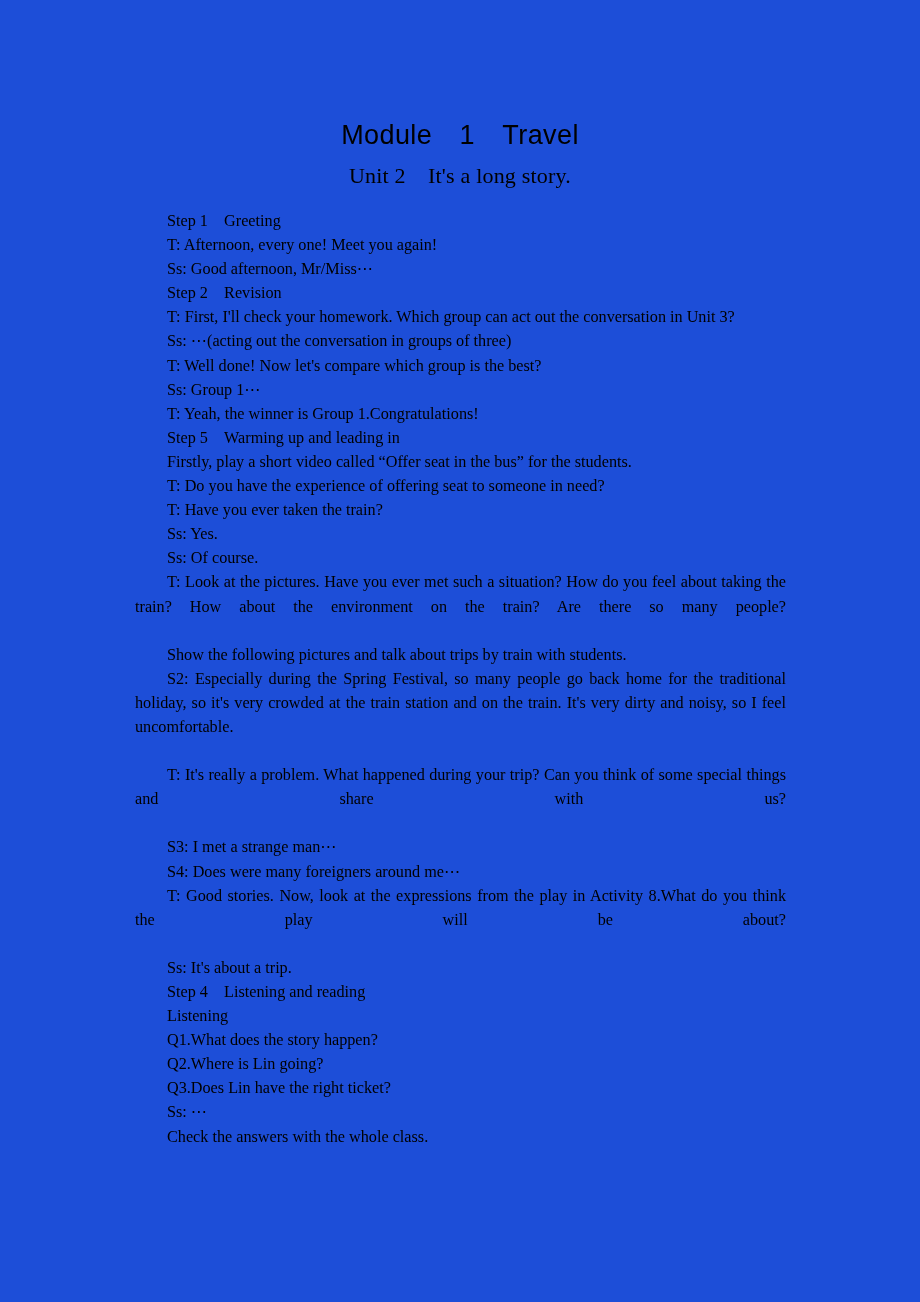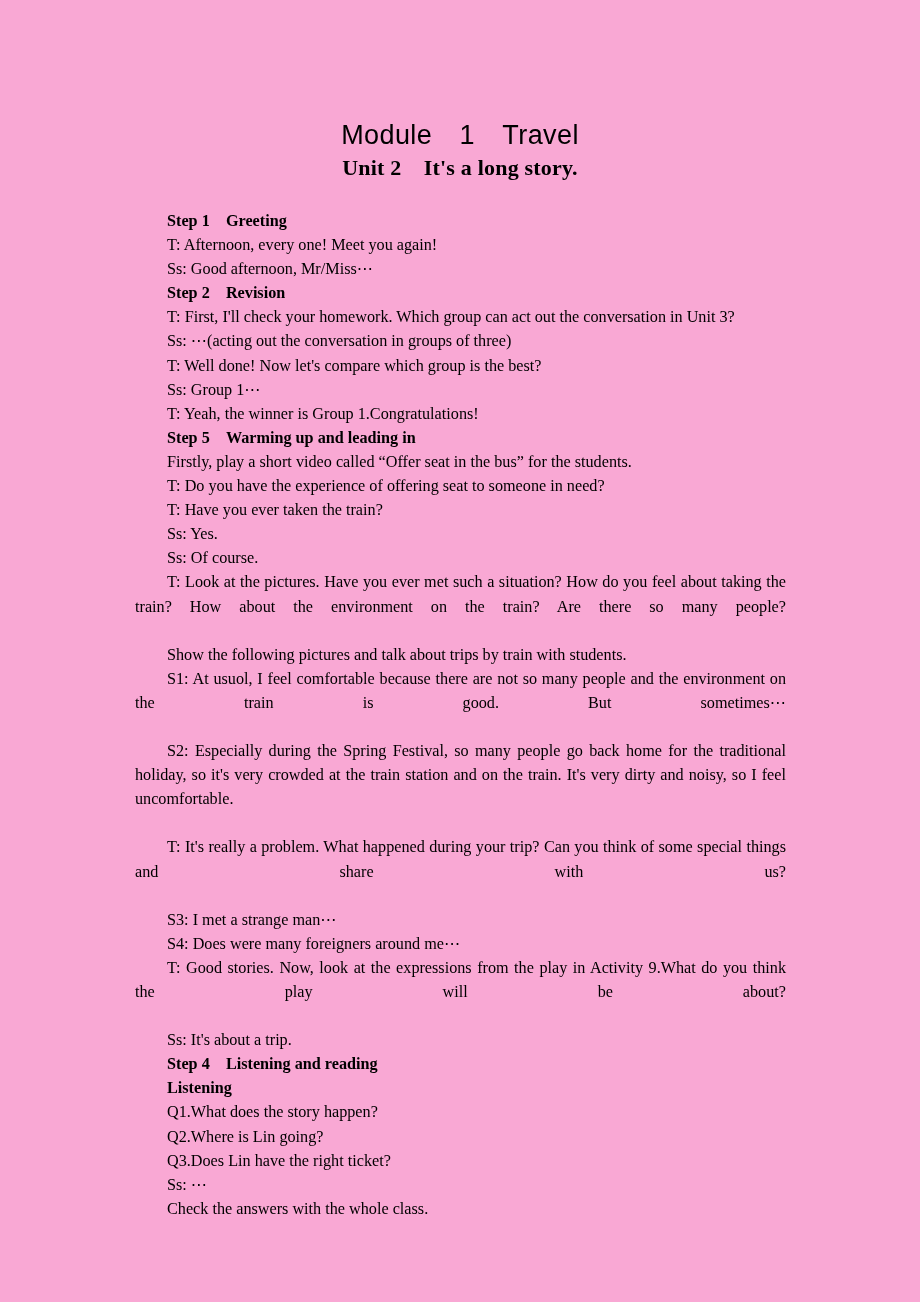--- a/index.html
+++ b/index.html
@@ -16,47 +16,47 @@
     color: #000000;
     overflow: hidden;
   }
 
   .page {
     position: absolute;
     left: 0;
     top: 0;
     width: 920px;
     height: 1302px;
-    background: #f9a8d4;
+    background: #1d4ed8;
   }
 
   
   .module-title {
     position: absolute;
     left: 0;
     top: 118px;
     width: 920px;
     text-align: center;
     font-family: "Liberation Sans", "DejaVu Sans", sans-serif;
     font-size: 27px;
     font-weight: 400;
     letter-spacing: 0.4px;
     white-space: pre;
     line-height: 34px;
   }
 
   .unit-title {
     position: absolute;
     left: 0;
-    top: 154px;
+    top: 162px;
     width: 920px;
     text-align: center;
     font-family: "Liberation Serif", "DejaVu Serif", serif;
     font-size: 22px;
-    font-weight: bold;
+    font-weight: normal;
     letter-spacing: 0.2px;
     white-space: pre;
     line-height: 28px;
   }
 
   
   .body-col {
     position: absolute;
     left: 135px;
     top: 209px;
@@ -79,21 +79,21 @@
     text-align: justify;
     text-justify: inter-word;
   }
   .ln.just::after {
     content: "";
     display: inline-block;
     width: 100%;
   }
 
   .ln.b {
-    font-weight: bold;
+    font-weight: normal;
   }
 
   
   .ln.tight {
     text-align: left;
   }
 </style>
 </head>
 <body>
 
@@ -114,26 +114,25 @@
       <p class="ln tight">Ss: Group 1⋯</p>
       <p class="ln tight">T: Yeah, the winner is Group 1.Congratulations!</p>
       <p class="ln b tight">Step 5　Warming up and leading in</p>
       <p class="ln tight">Firstly, play a short video called “Offer seat in the bus” for the students.</p>
       <p class="ln tight">T: Do you have the experience of offering seat to someone in need?</p>
       <p class="ln tight">T: Have you ever taken the train?</p>
       <p class="ln tight">Ss: Yes.</p>
       <p class="ln tight">Ss: Of course.</p>
       <p class="ln just">T: Look at the pictures. Have you ever met such a situation? How do you feel about taking the train? How about the environment on the train? Are there so many people?</p>
       <p class="ln tight">Show the following pictures and talk about trips by train with students.</p>
-      <p class="ln just">S1: At usuol, I feel comfortable because there are not so many people and the environment on the train is good. But sometimes⋯</p>
       <p class="ln just">S2: Especially during the Spring Festival, so many people go back home for the traditional holiday, so it's very crowded at the train station and on the train. It's very dirty and noisy, so I feel uncomfortable.</p>
       <p class="ln just">T: It's really a problem. What happened during your trip? Can you think of some special things and share with us?</p>
       <p class="ln tight">S3: I met a strange man⋯</p>
       <p class="ln tight">S4: Does were many foreigners around me⋯</p>
-      <p class="ln just">T: Good stories. Now, look at the expressions from the play in Activity 9.What do you think the play will be about?</p>
+      <p class="ln just">T: Good stories. Now, look at the expressions from the play in Activity 8.What do you think the play will be about?</p>
       <p class="ln tight">Ss: It's about a trip.</p>
       <p class="ln b tight">Step 4　Listening and reading</p>
       <p class="ln b tight">Listening</p>
       <p class="ln tight">Q1.What does the story happen?</p>
       <p class="ln tight">Q2.Where is Lin going?</p>
       <p class="ln tight">Q3.Does Lin have the right ticket?</p>
       <p class="ln tight">Ss: ⋯</p>
       <p class="ln tight">Check the answers with the whole class.</p>
     </div>
 

